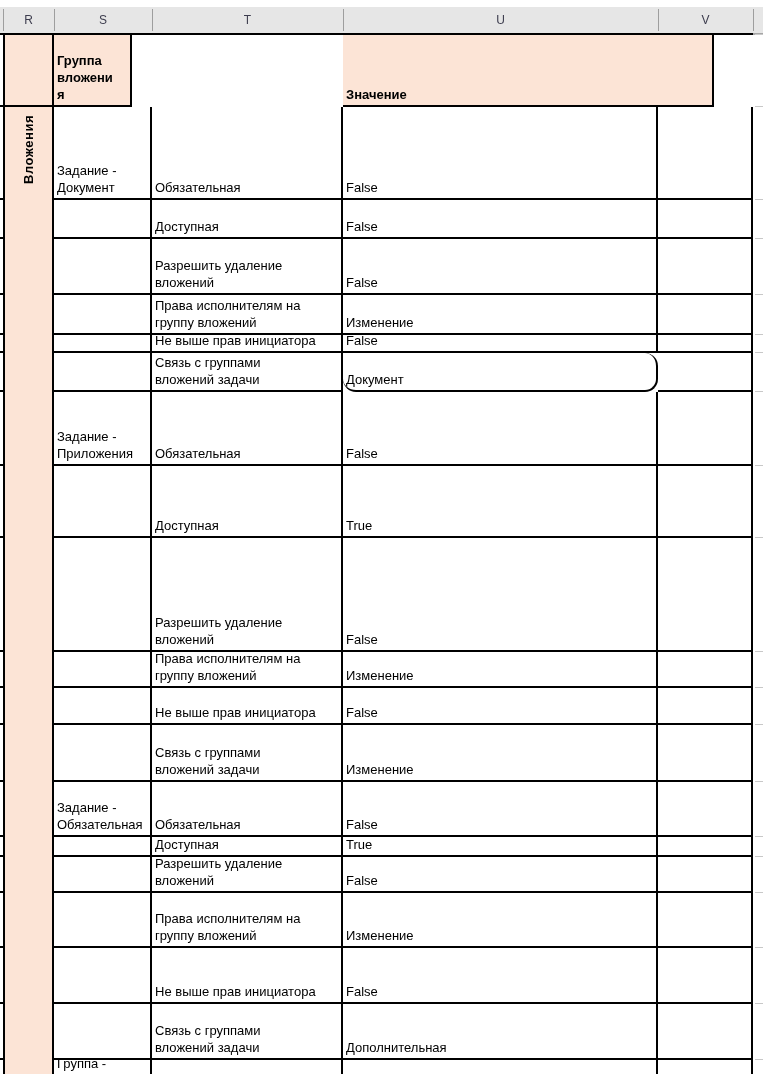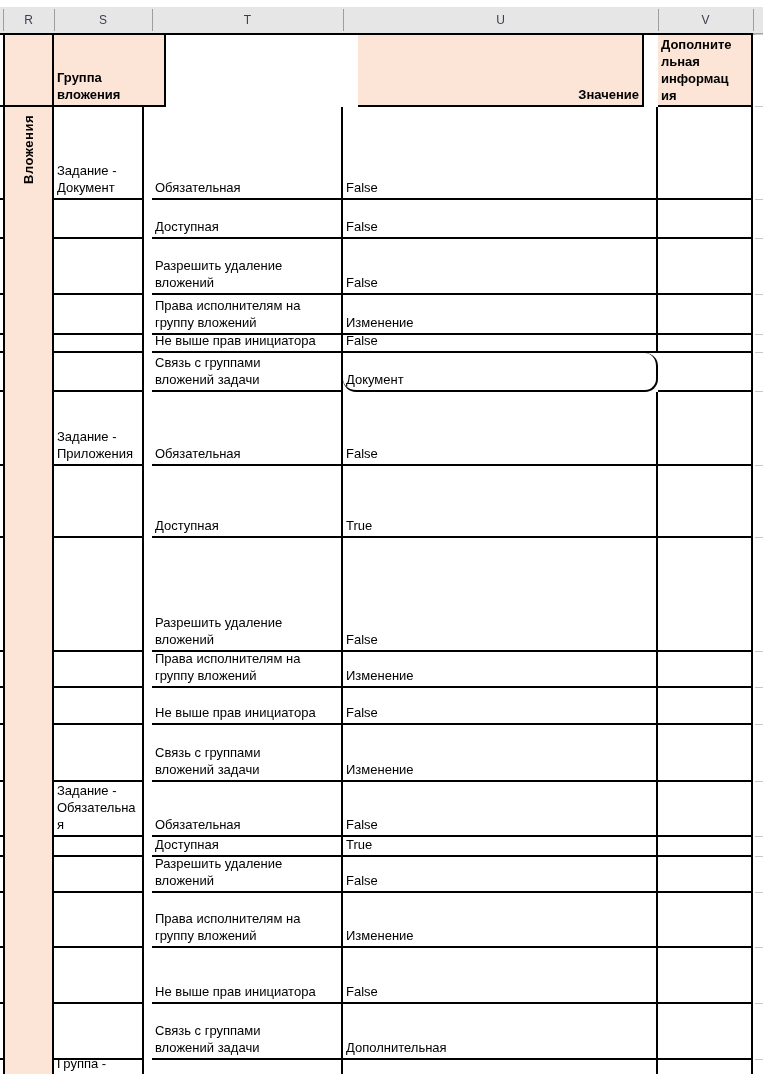--- a/index.html
+++ b/index.html
@@ -15,25 +15,25 @@
   .ttop{position:absolute;left:3px;top:33px;width:750px;height:2px;background:var(--border,#000);z-index:6;}
   .tleft{position:absolute;left:3px;top:33px;width:2px;height:1041px;background:var(--border,#000);z-index:6;}
   
   .cell{position:absolute;box-sizing:border-box;background:#fff;
         border-right:2px solid var(--border,#000);border-bottom:2px solid var(--border,#000);
         display:flex;flex-direction:column;justify-content:flex-end;
         font-size:13px;line-height:17px;color:#000;padding:1px 3px 2px 3px;
         overflow-wrap:anywhere;word-break:break-word;overflow:hidden;}
   .hdr{background:var(--peach,#fce4d6);font-weight:bold;top:35px;height:72px;}
   #hdrR{left:3px;width:51px;}
-  #hdrS{left:54px;width:112px;padding-right:16px;}
+  #hdrS{left:54px;width:78px;padding-right:16px;}
   #hdrT{left:152px;width:191px;}
-  #hdrU{left:358px;width:286px;text-align:right;}
+  #hdrU{left:343px;width:371px;}
   #hdrV{left:658px;width:95px;justify-content:flex-start;padding-right:16px;}
-  .s-cell{left:54px;width:90px;}
+  .s-cell{left:54px;width:98px;}
   .t-cell{left:152px;width:191px;padding-right:24px;}
   .u-cell{left:343px;width:315px;}
   .v-cell{left:658px;width:95px;}
   
   .rmerge{position:absolute;left:3px;top:107px;width:51px;height:969px;box-sizing:border-box;
           background:var(--peach,#fce4d6);border-right:2px solid var(--border,#000);}
   .vlabel{position:absolute;top:8px;left:50%;transform:translateX(-50%) rotate(180deg);
           writing-mode:vertical-rl;font-weight:bold;font-size:13px;color:#000;letter-spacing:.5px;}
   
   .ltick{position:absolute;left:0;width:3px;height:2px;background:var(--border,#000);}
@@ -46,23 +46,20 @@
   <div class="band"></div>
   <div class="ttop"></div>
   <div class="tleft"></div>
 
   <div class="cell hdr" id="hdrR"></div>
   <div class="cell hdr" id="hdrS">
     <span>Группа вложения</span>
   </div>
   <div class="cell hdr" id="hdrU">
     <span>Значение</span>
-  </div>
-  <div class="cell hdr" id="hdrV">
-    <span>Дополнительная информация</span>
   </div>
 
   <div class="rmerge">
     <div class="vlabel">Вложения</div>
   </div>
 
   <div id="body-cells">
       <div class="ltick" style="top: 33px;"></div>
       <div class="rgrid" style="top: 34px;"></div>
       <div class="ltick" style="top: 105px;"></div>

